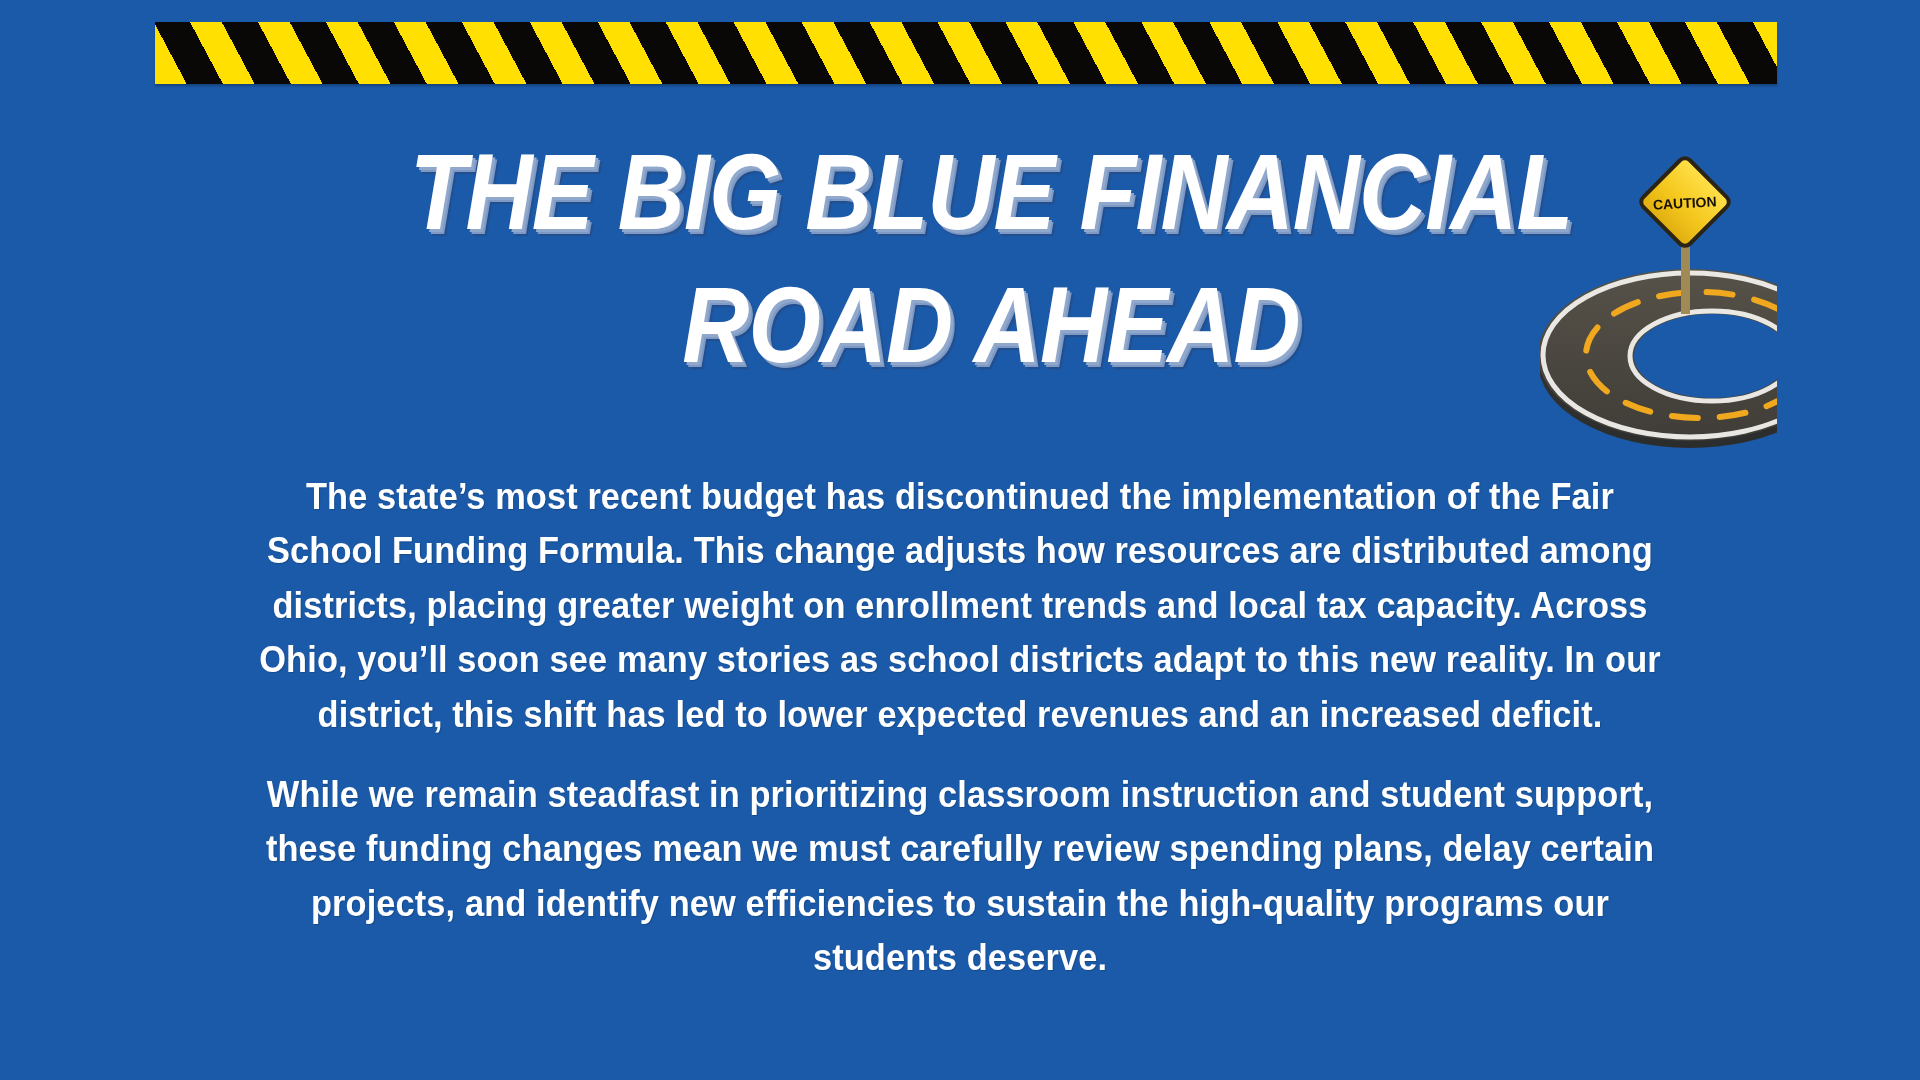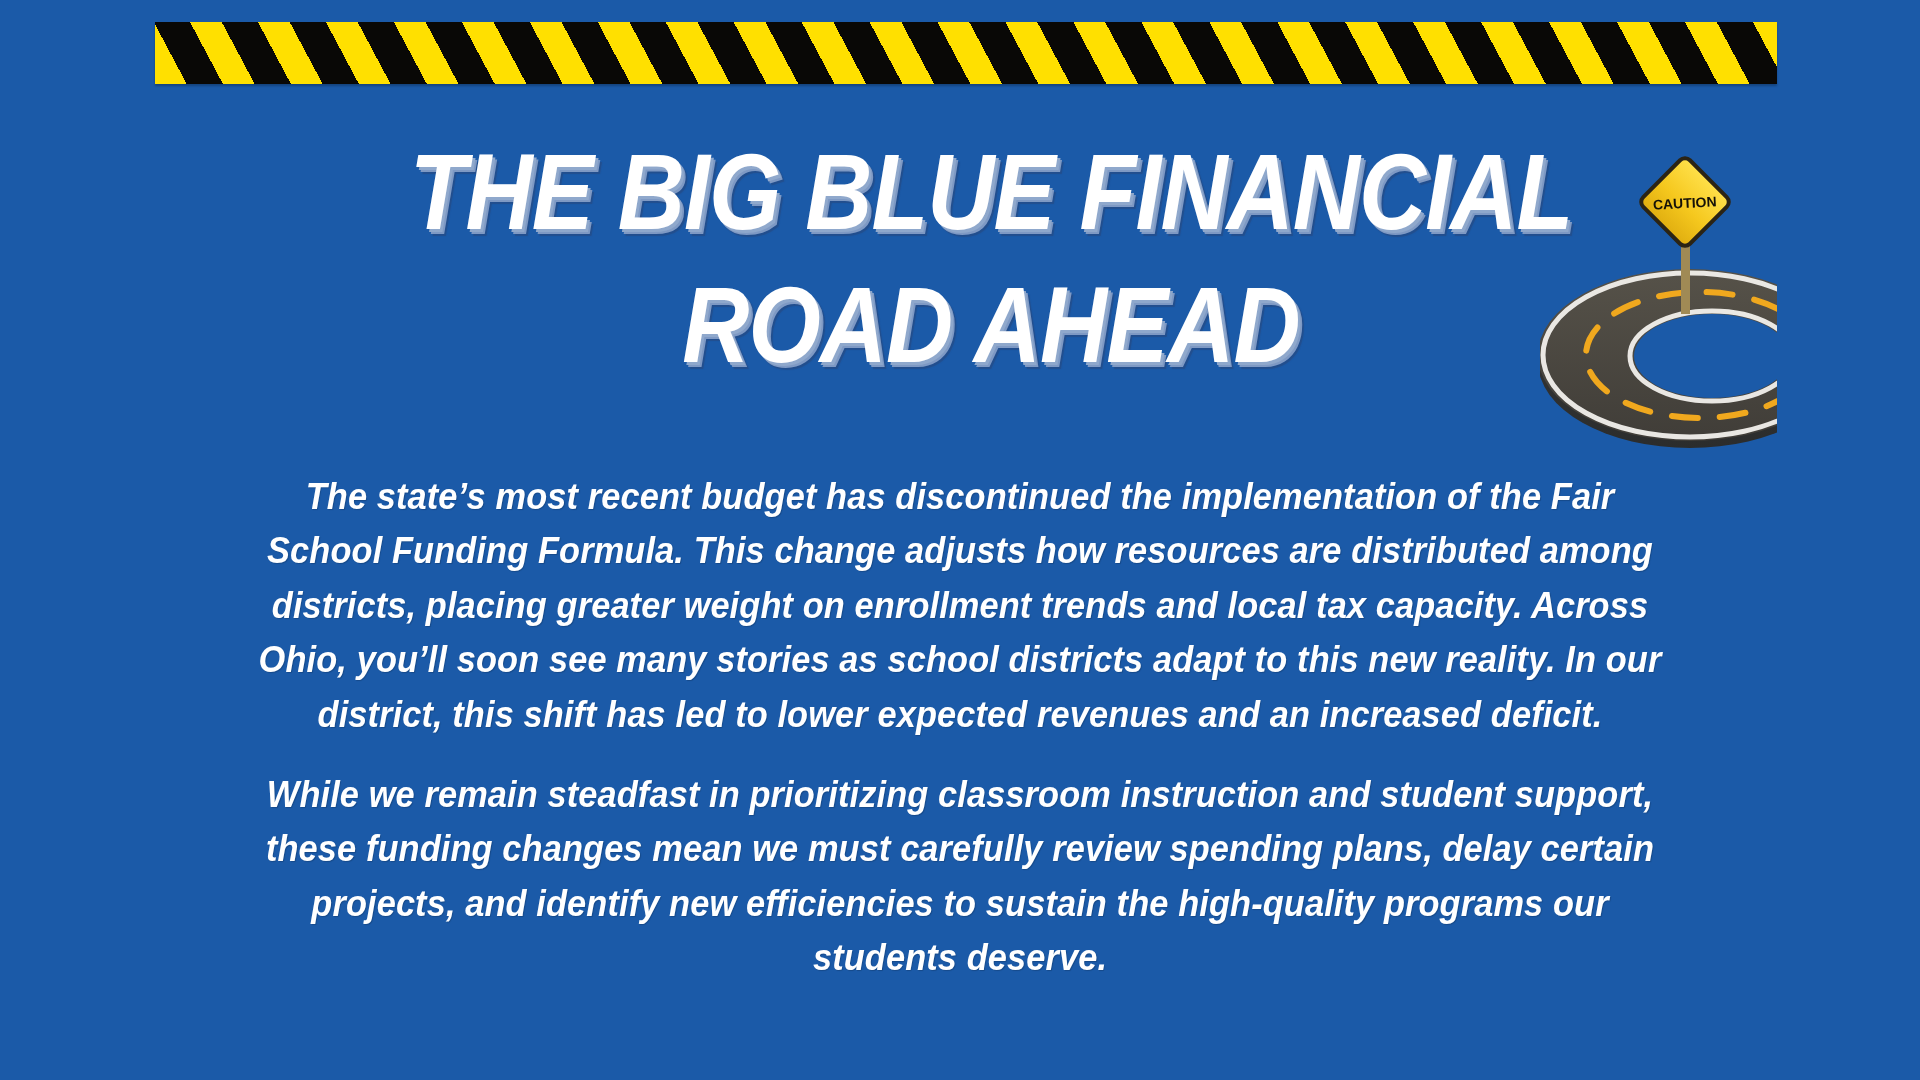--- a/index.html
+++ b/index.html
@@ -74,21 +74,20 @@
   #road-graphic svg { display: block; }
 
   
   #body-copy {
     position: absolute;
     left: 200px;
     top: 470px;
     width: 1520px;
     text-align: center;
     color: #ffffff;
-    font-style: italic;
   }
   .para {
     font-family: "Liberation Sans Narrow", "Liberation Sans", "DejaVu Sans", sans-serif;
     font-weight: bold;
     font-size: 37px;
     line-height: 1.47;
     letter-spacing: 0.1px;
     transform: scaleX(0.93);
     transform-origin: center top;
     margin: 0;

